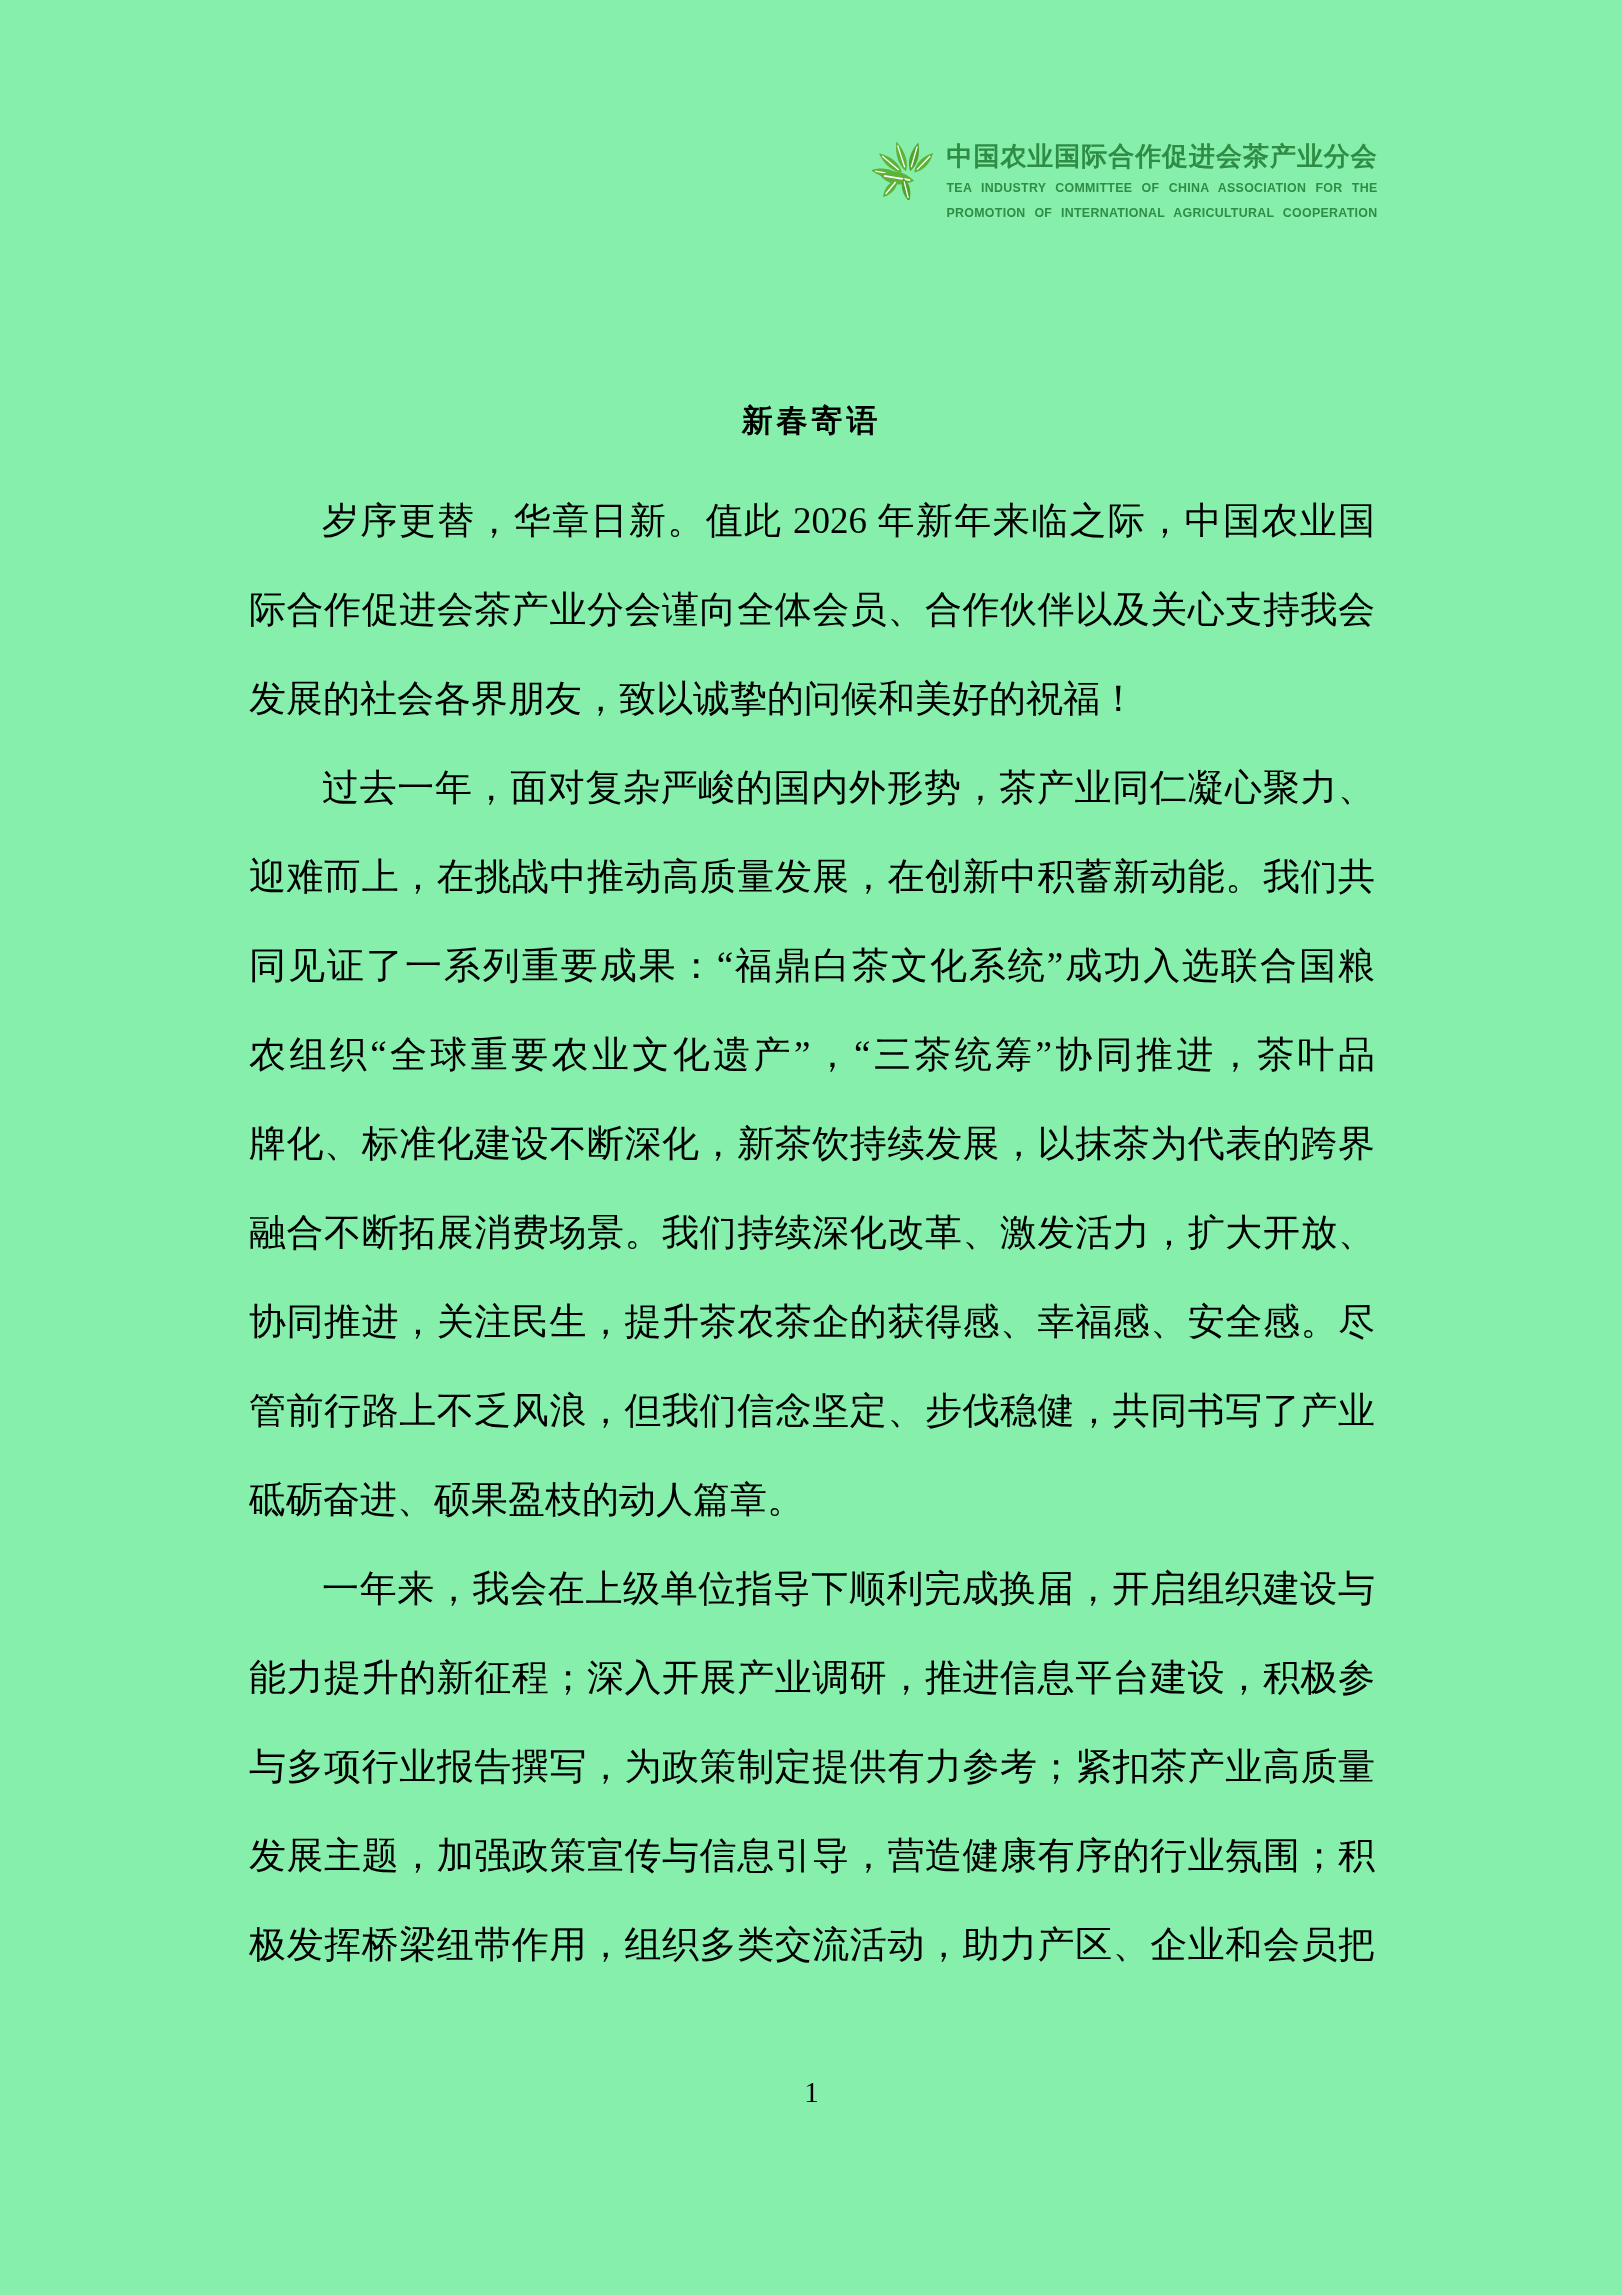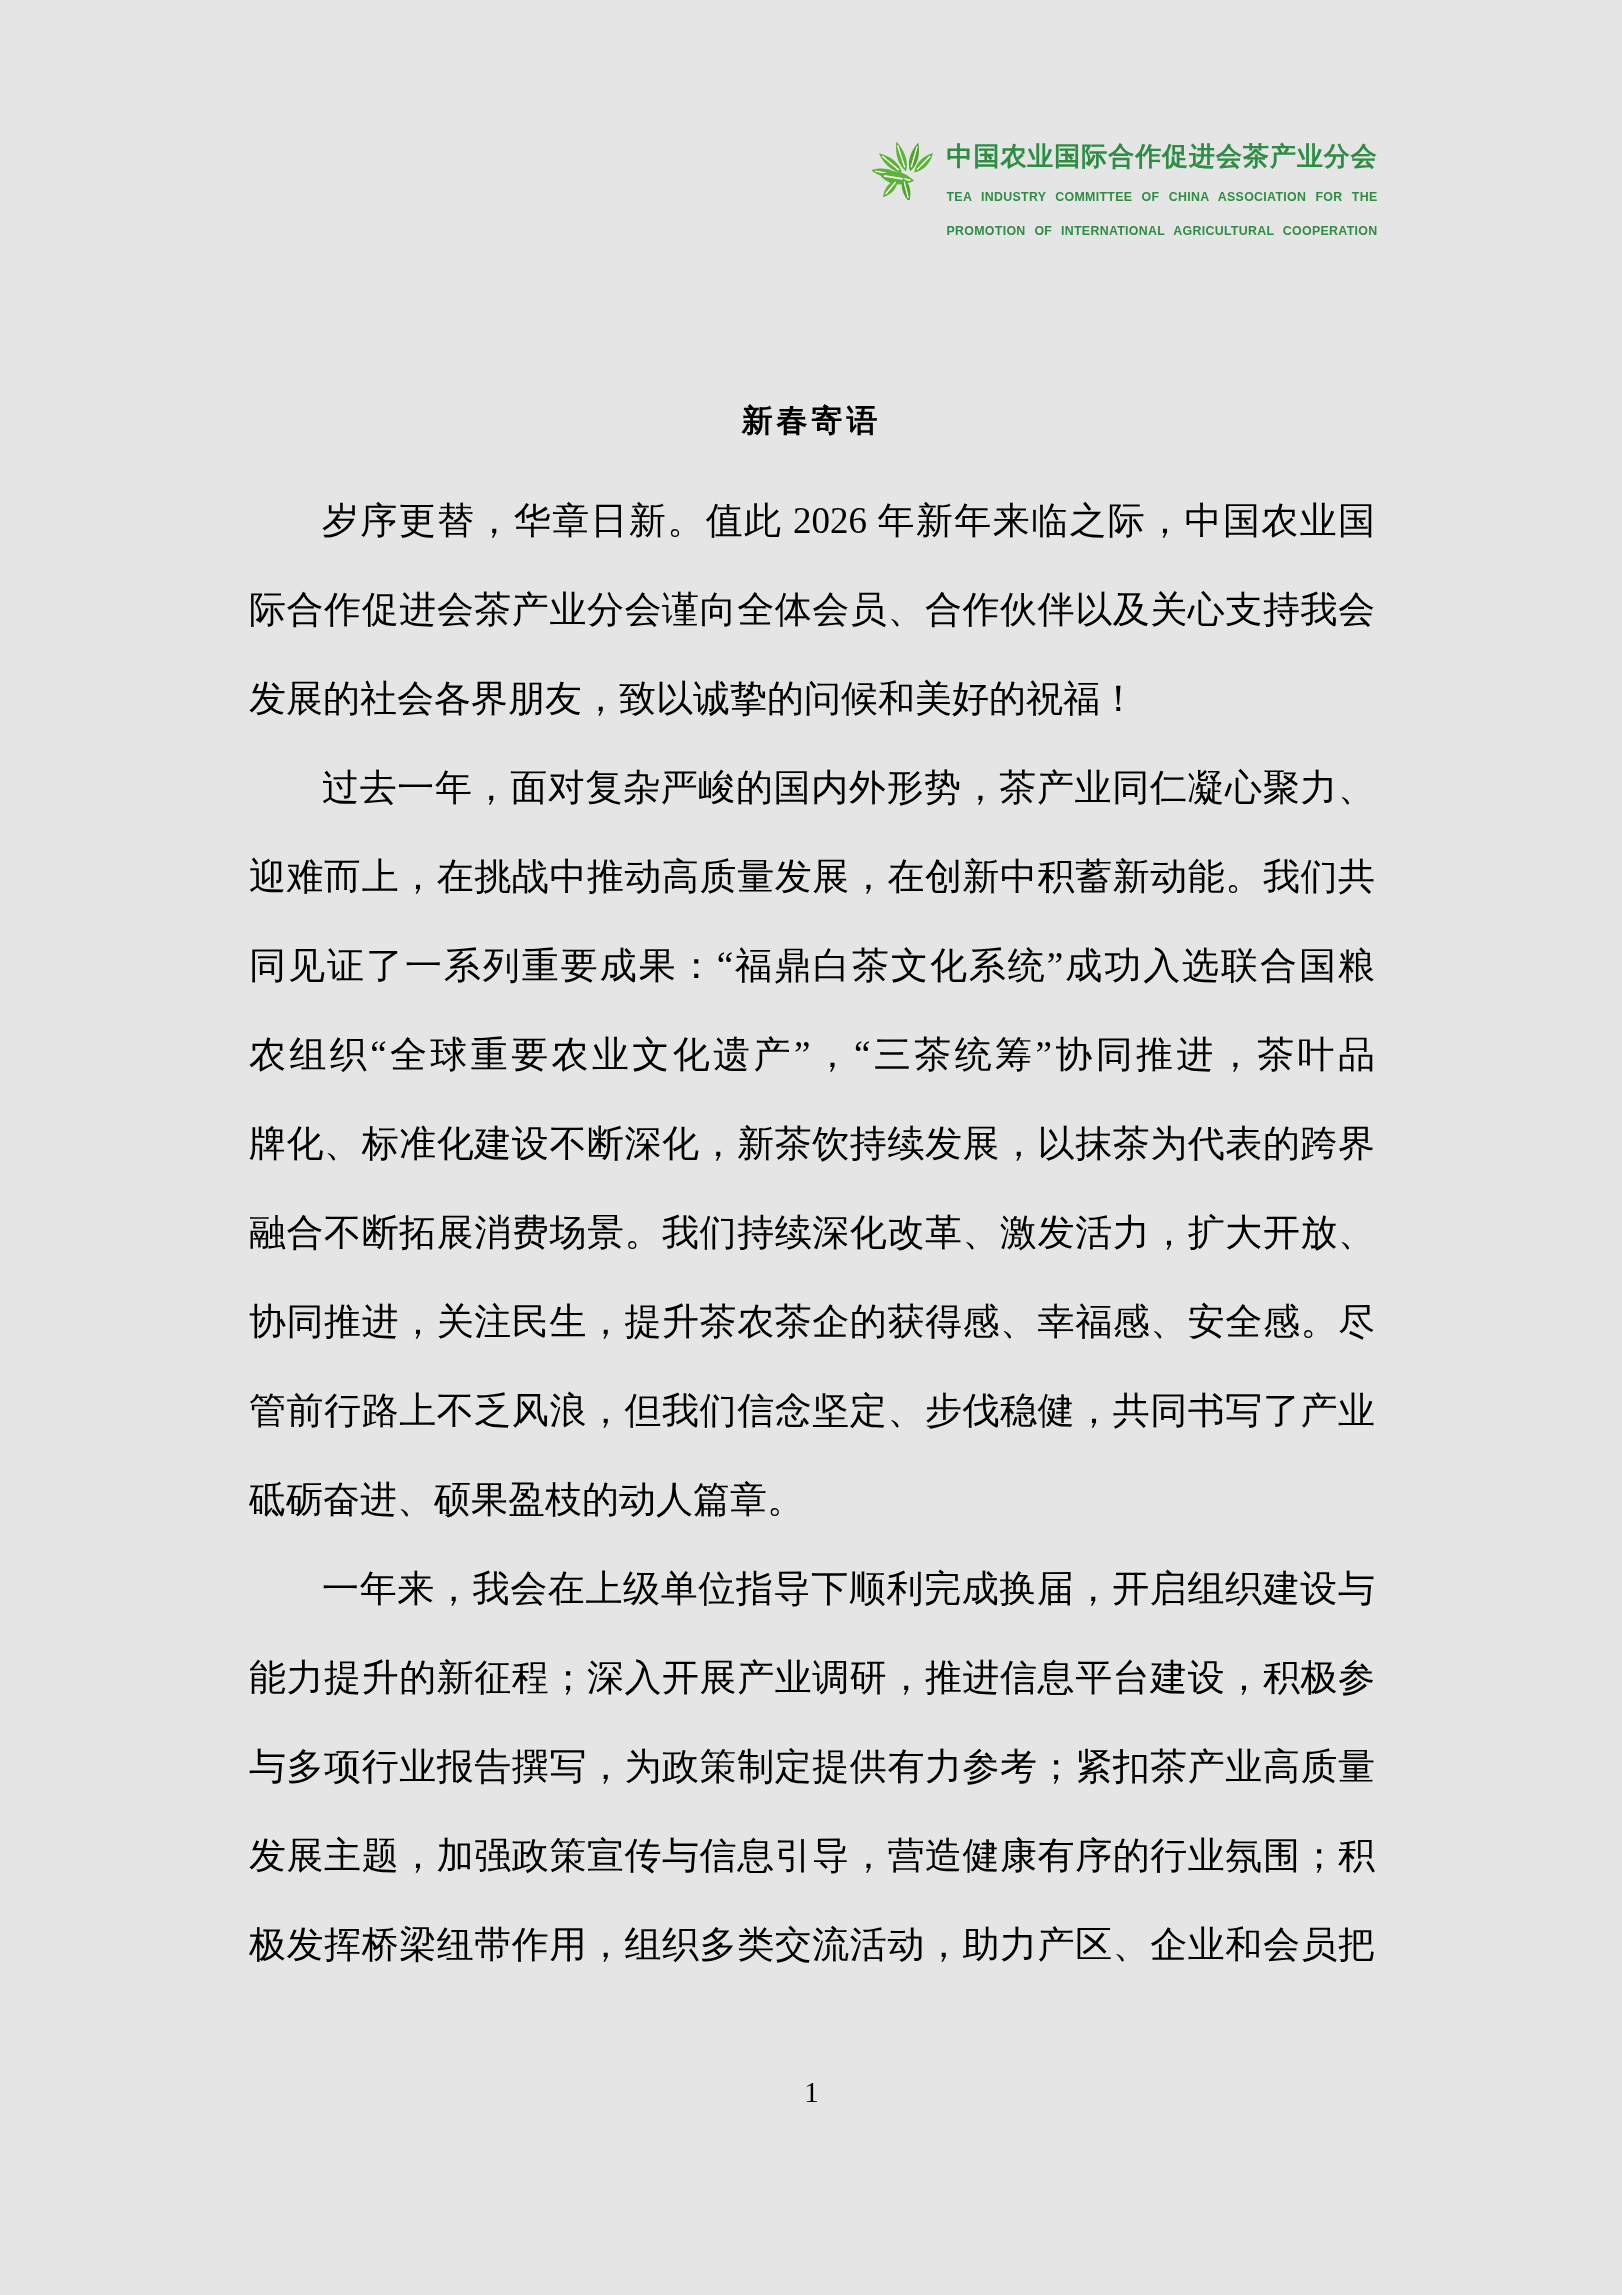--- a/index.html
+++ b/index.html
@@ -4,21 +4,21 @@
 <style>
   html, body {
     margin: 0;
     padding: 0;
     background: #ffffff;
   }
   .page {
     position: relative;
     width: 1623px;
     height: 2295px;
-    background: #e5e5e5;
+    background: #86efac;
     overflow: hidden;
     font-family: "Liberation Serif", "DejaVu Serif", serif;
     color: #000000;
   }
 
   
   .logo {
     position: absolute;
     left: 872px;
     top: 137px;
@@ -44,21 +44,21 @@
     text-align: justify;
     text-align-last: justify;
     white-space: nowrap;
     letter-spacing: 0.7px;
   }
   .logo-en {
     font-family: "Liberation Sans", "DejaVu Sans", sans-serif;
     font-weight: bold;
     font-size: 12.4px;
     line-height: 13.7px;
-    margin-top: 20px;
+    margin-top: 11px;
     color: #2F8C44;
     text-align: justify;
     text-align-last: justify;
     letter-spacing: 0.3px;
   }
 
   
   .doc-title {
     position: absolute;
     left: 0;

